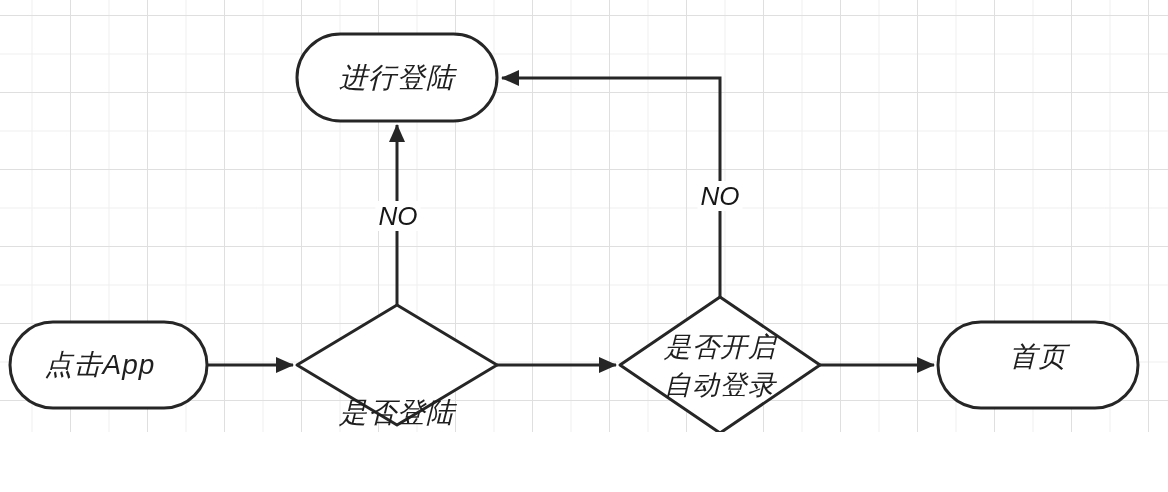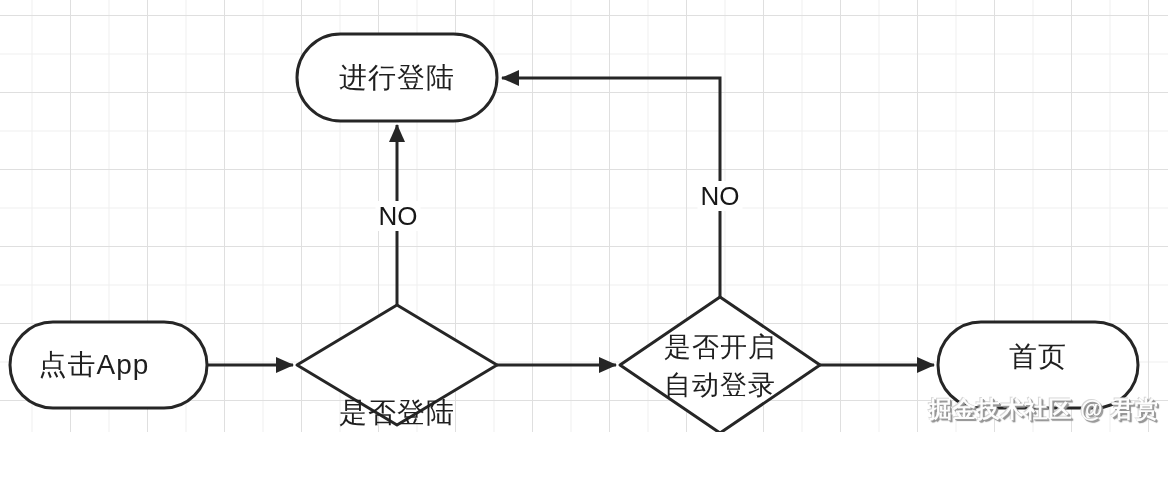--- a/index.html
+++ b/index.html
@@ -14,20 +14,21 @@
     height: 432px;
     overflow: hidden;
     background-color: #ffffff;
     background-image:
       linear-gradient(to right, #dfdfdf 1px, transparent 1px),
       linear-gradient(to bottom, #dfdfdf 1px, transparent 1px),
       linear-gradient(to right, #efefef 1px, transparent 1px),
       linear-gradient(to bottom, #efefef 1px, transparent 1px);
     background-size: 77px 77px, 77px 77px, 38.5px 38.5px, 38.5px 38.5px;
     background-position: -7px 15px, -7px 15px, -7px 15px, -7px 15px;
+    font-style: italic;
   }
   .diagram-svg {
     position: absolute;
     left: 0; top: 0;
     width: 1168px;
     height: 492px;
   }
   .node-label {
     position: absolute;
     transform: translate(-50%, -50%);
@@ -85,23 +86,22 @@
     <path d="M720,297 V78 H502" fill="none" stroke="#262626" stroke-width="3" marker-end="url(#arrow)"></path>
 
     <rect x="297" y="34" width="200" height="87" rx="43.5" ry="43.5" fill="#ffffff" stroke="#262626" stroke-width="3"></rect>
     <rect x="10" y="322" width="197" height="86" rx="43" ry="43" fill="#ffffff" stroke="#262626" stroke-width="3"></rect>
     <polygon points="397,305 497,365 397,425 297,365" fill="#ffffff" stroke="#262626" stroke-width="3" stroke-linejoin="round"></polygon>
     <polygon points="720,297 820,365 720,433 620,365" fill="#ffffff" stroke="#262626" stroke-width="3" stroke-linejoin="round"></polygon>
     <rect x="938" y="322" width="200" height="86" rx="43" ry="43" fill="#ffffff" stroke="#262626" stroke-width="3"></rect>
   </svg>
 
   <div class="node-label" style="left:397px; top:78px;">进行登陆</div>
-  <div class="node-label" style="left:94px; top:365px;text-align:right;">点击App</div>
+  <div class="node-label" style="left:100px; top:365px;text-align:right;">点击App</div>
   <div class="node-label" style="left:397px; top:366px;margin-top:47px;">是否登陆</div>
   <div class="node-label" style="left:720px; top:366px; font-size:27px;">是否开启
 自动登录</div>
   <div class="node-label" style="left:1038px; top:357px;">首页</div>
 
   <div class="edge-label" style="left:398px; top:216px;">NO</div>
   <div class="edge-label" style="left:720px; top:196px;">NO</div>
 
-  <div class="watermark">掘金技术社区 @ 君赏</div>
 </div>
 
 </body></html>

